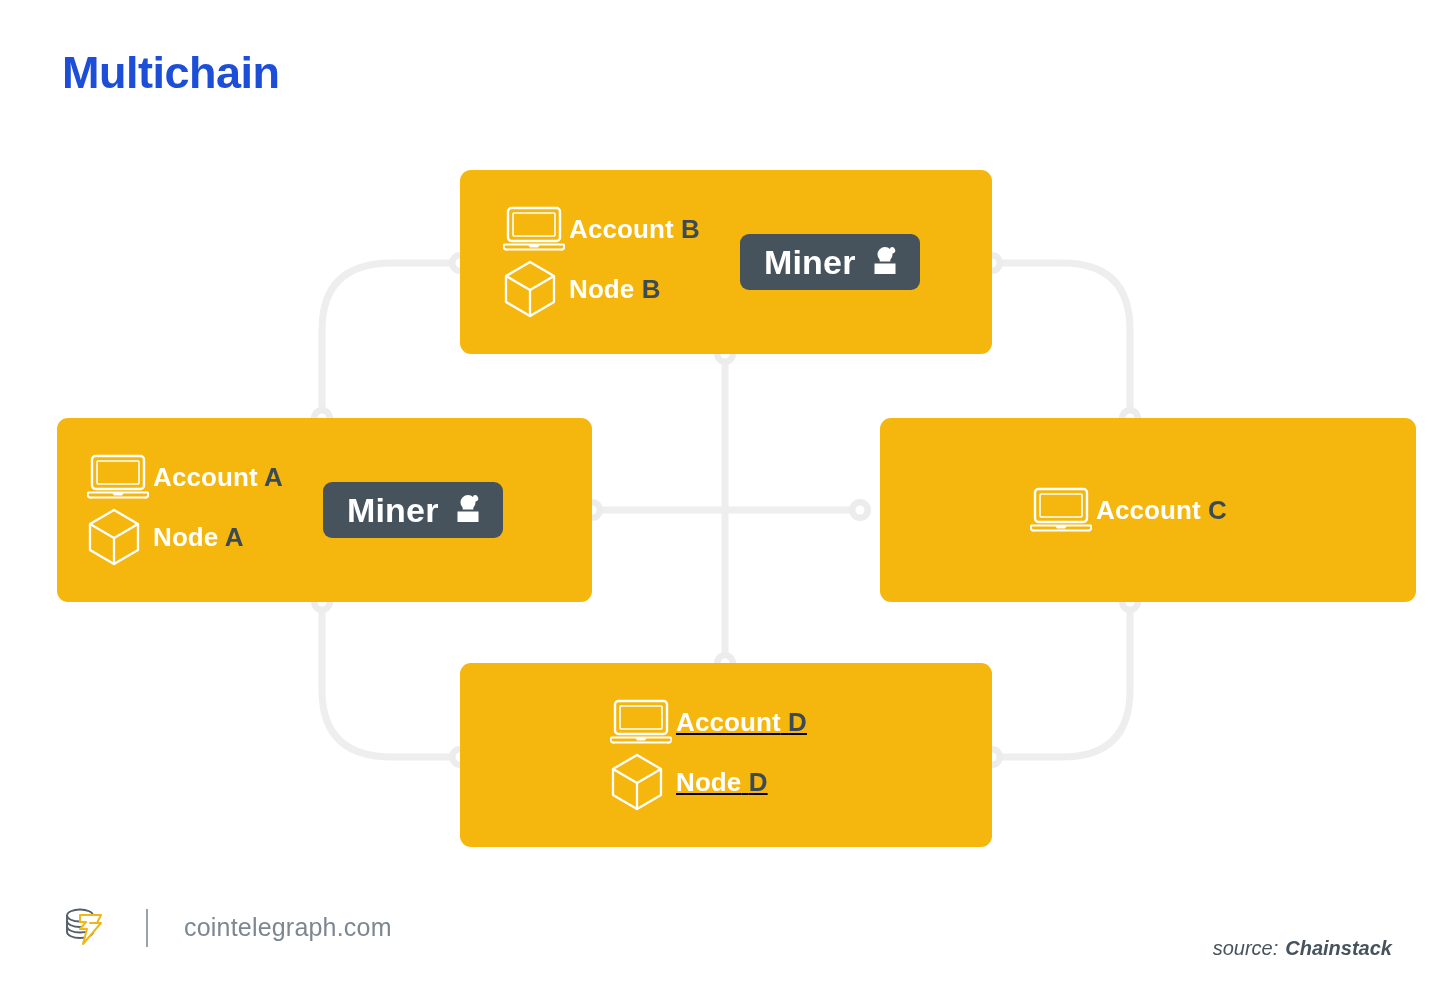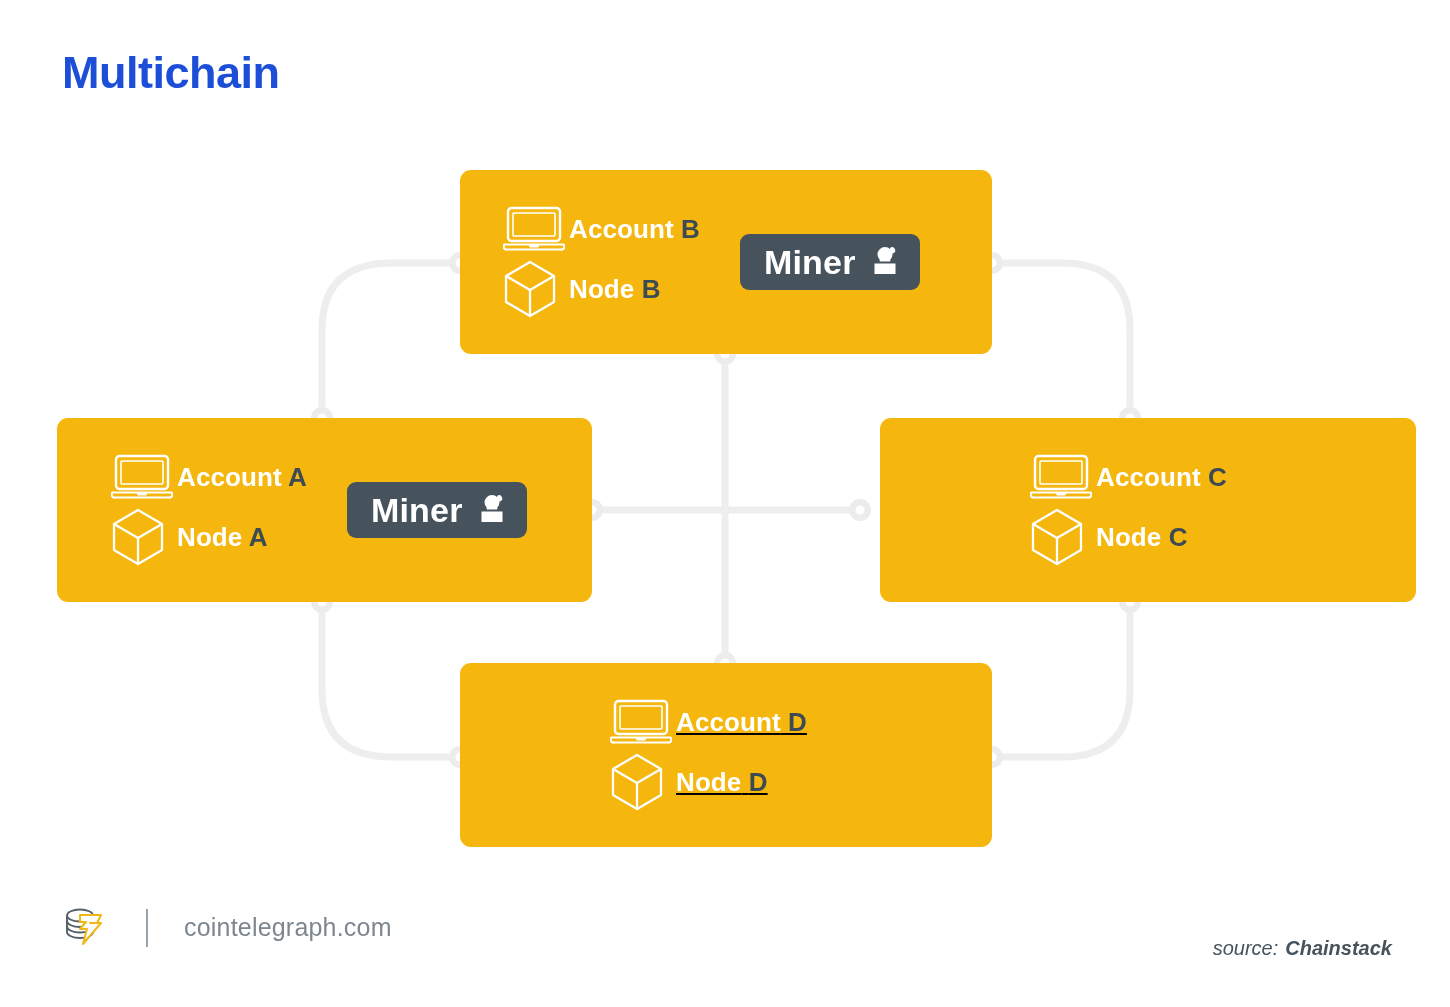--- a/index.html
+++ b/index.html
@@ -52,21 +52,21 @@
   #box-a { left: 57px;  top: 418px; width: 535px; height: 184px; }
   #box-b { left: 460px; top: 170px; width: 532px; height: 184px; }
   #box-c { left: 860px; top: 418px; width: 536px; height: 184px; margin-left: 20px; }
   #box-d { left: 460px; top: 663px; width: 532px; height: 184px; text-decoration: underline; }
 
   .box-inner {
     display: flex;
     align-items: center;
     width: 100%;
   }
-  .box-inner.pad-a { padding-left: 30px; margin-left: 24px; }
+  .box-inner.pad-a { padding-left: 30px; }
   .box-inner.pad-b { padding-left: 43px; }
   .box-inner.pad-c { padding-left: 150px; }
   .box-inner.pad-d { padding-left: 150px; }
 
   .rows {
     display: flex;
     flex-direction: column;
     gap: 8px;
   }
 
@@ -332,35 +332,20 @@
           <span class="icon-slot">
             <svg width="62" height="46" viewBox="0 0 62 46" xmlns="http://www.w3.org/2000/svg">
               <rect x="5" y="2" width="52" height="33" rx="3.5" fill="none" stroke="#ffffff" stroke-width="2.4"></rect>
               <rect x="10" y="7" width="42" height="23" rx="1" fill="none" stroke="#ffffff" stroke-width="1.6"></rect>
               <path d="M1.5,38.5 L60.5,38.5 A3,3 0 0 1 57.5,43.5 L4.5,43.5 A3,3 0 0 1 1.5,38.5 Z" fill="none" stroke="#ffffff" stroke-width="2.2"></path>
               <path d="M25,38.5 L37,38.5 L35,41.5 L27,41.5 Z" fill="#ffffff"></path>
             </svg>
           </span>
           <span class="row-label">
             <span>Account</span>
-            <span class="tag">C</span>
-          </span>
-        </div>
-        <div class="row">
-          <span class="icon-slot">
-            <svg width="54" height="58" viewBox="0 0 54 58" xmlns="http://www.w3.org/2000/svg">
-              <g fill="none" stroke="#ffffff" stroke-width="2.3" stroke-linejoin="round">
-                <path d="M27,2 L51,16 L51,42 L27,56 L3,42 L3,16 Z"></path>
-                <path d="M3,16 L27,30 L51,16"></path>
-                <path d="M27,30 L27,56"></path>
-              </g>
-            </svg>
-          </span>
-          <span class="row-label">
-            <span>Node</span>
             <span class="tag">C</span>
           </span>
         </div>
       </div>
     </div>
   </div>
 
   <div class="node-box" id="box-d">
     <div class="box-inner pad-d">
       <div class="rows">

